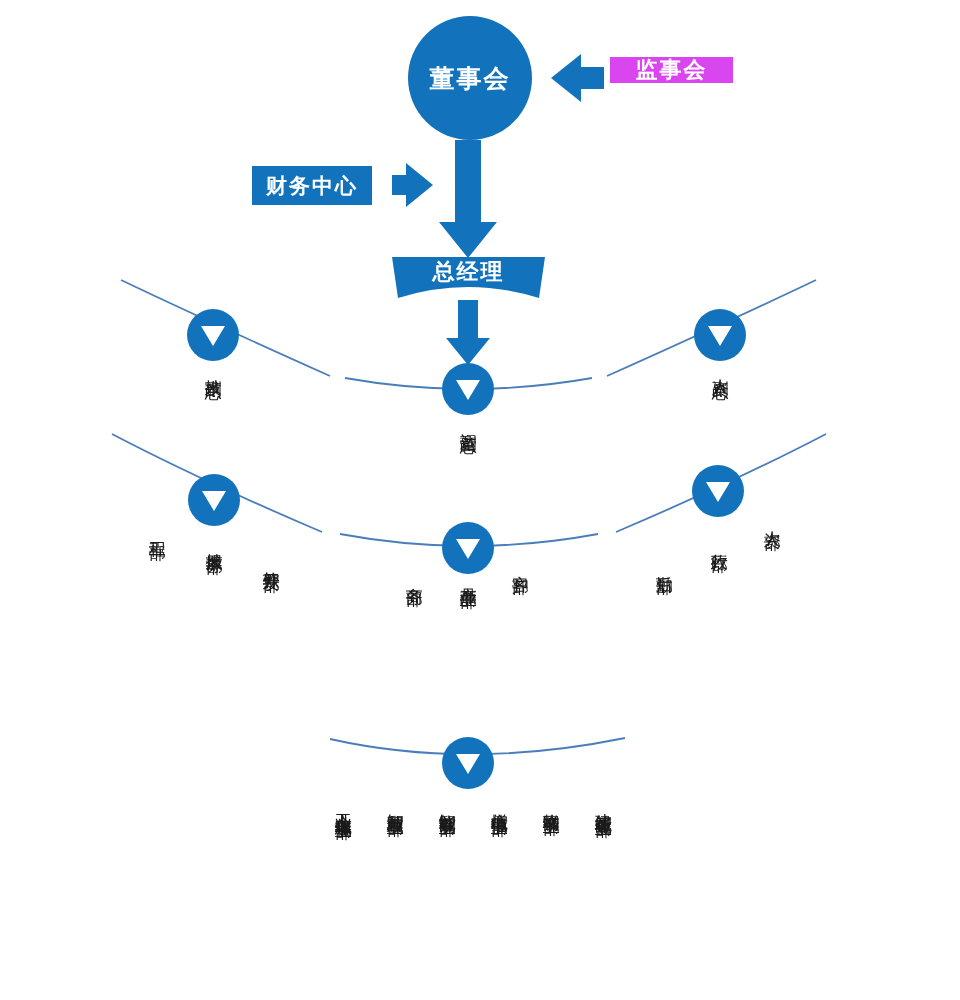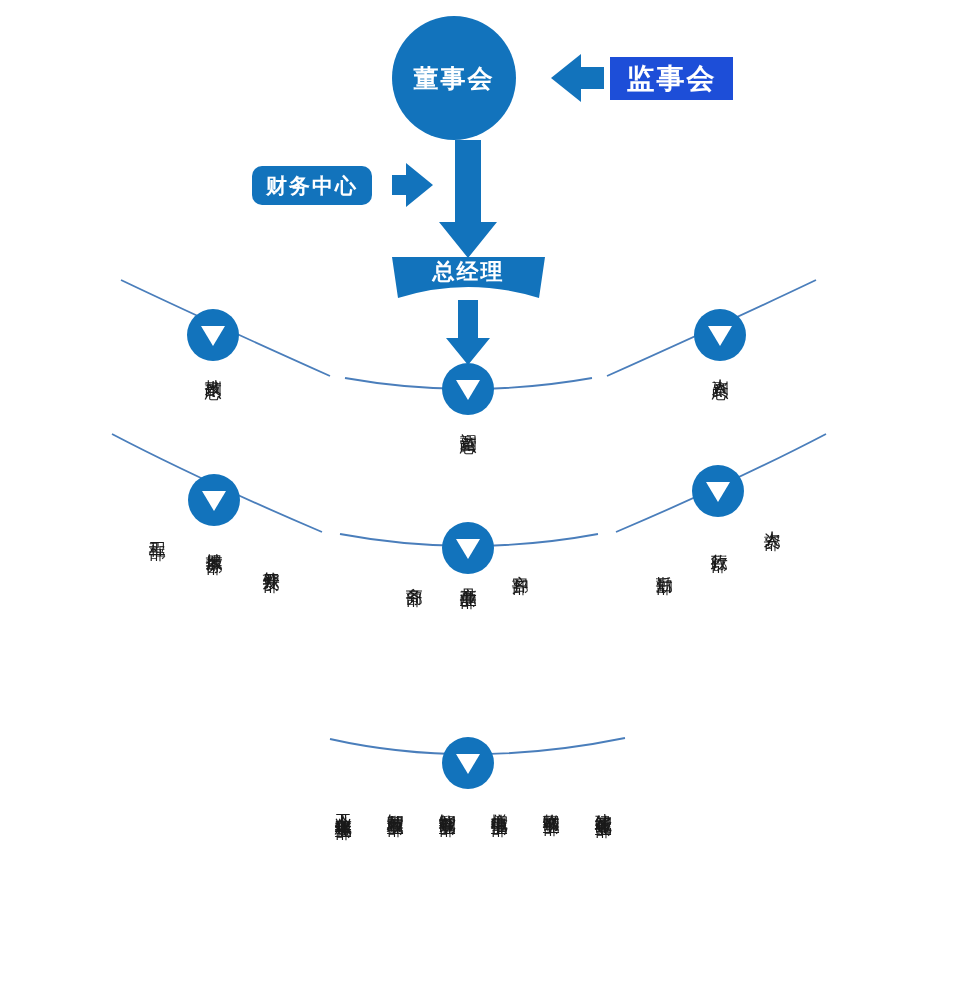--- a/index.html
+++ b/index.html
@@ -30,45 +30,44 @@
     position: absolute;
     color: #ffffff;
     font-weight: 700;
     letter-spacing: 2px;
     white-space: nowrap;
     display: flex;
     align-items: center;
     justify-content: center;
   }
   #board-circle {
-    left: 392px;
+    left: 408px;
     top: 16px;
     width: 124px;
     height: 124px;
     border-radius: 50%;
     background: #1273bc;
     font-size: 25px;
     text-align: right;
   }
   #supervisor-box {
     left: 610px;
     top: 57px;
     width: 123px;
-    height: 43px;
-    background: #1d4ed8;
-    font-size: 28px;
+    height: 26px;
+    background: #d946ef;
+    font-size: 22px;
   }
   #finance-box {
     left: 252px;
     top: 166px;
     width: 120px;
     height: 39px;
     background: #1273bc;
     font-size: 21px;
-    border-radius: 10px;
   }
   #gm-banner-label {
     left: 392px;
     top: 254px;
     width: 153px;
     height: 36px;
     font-size: 22px;
   }
   
   .v-label {

